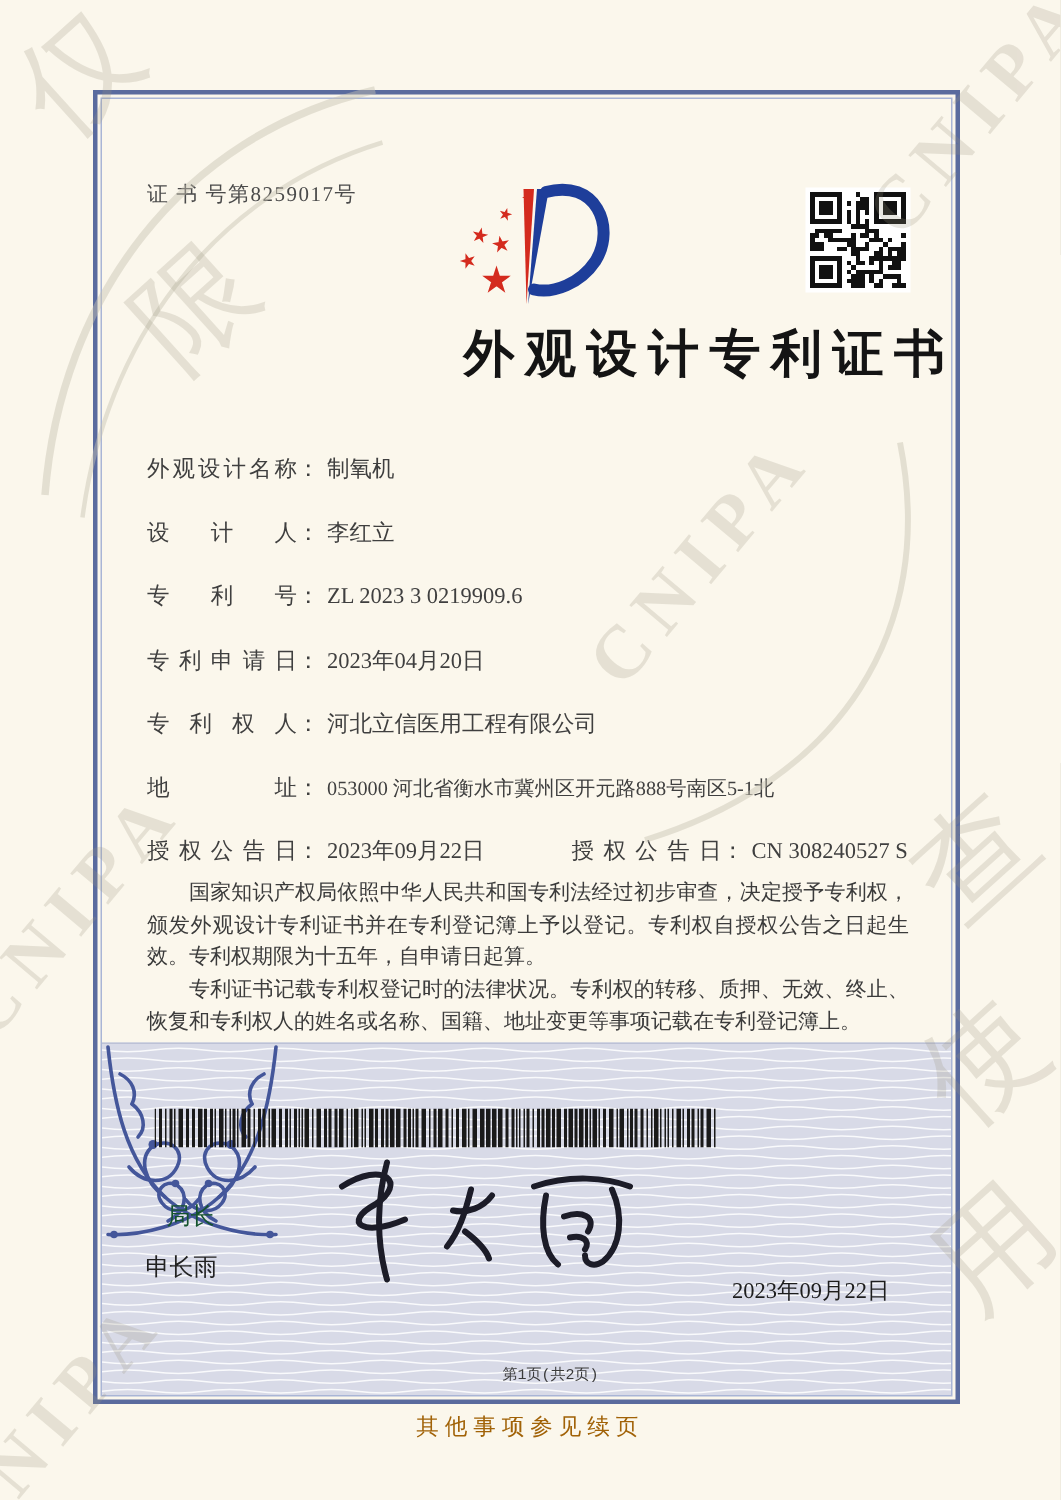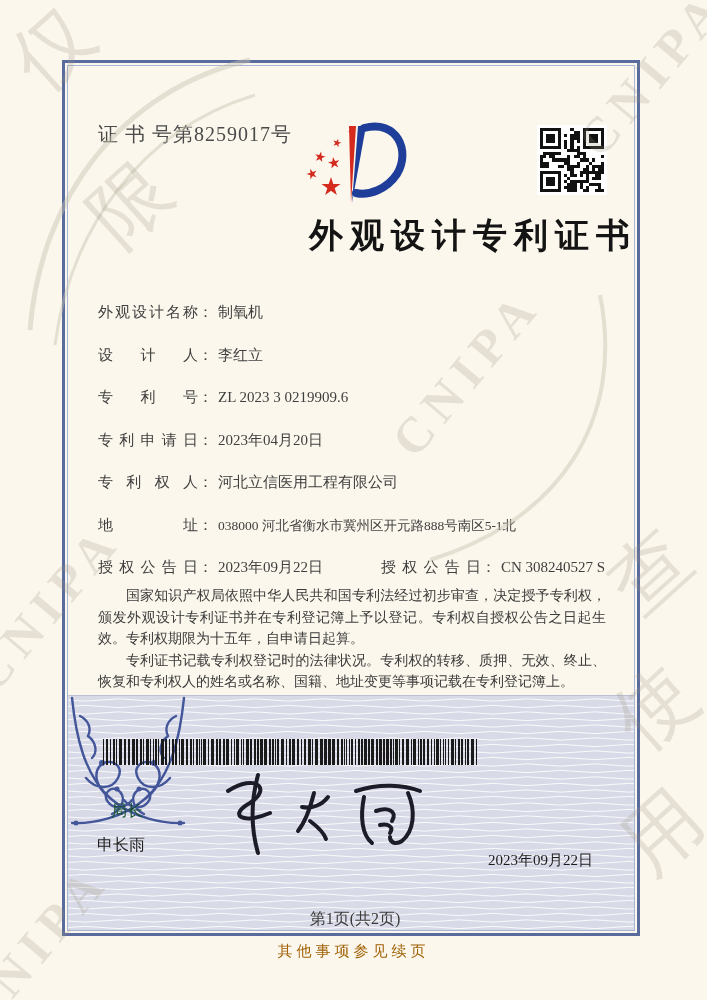--- a/index.html
+++ b/index.html
@@ -3,21 +3,21 @@
 <meta charset="utf-8">
 <style>
   html,body{margin:0;padding:0;background:#e8e4d8;}
   .page{position:relative;width:707px;height:1000px;background:#fbf7ec;overflow:hidden;
         font-family:"Liberation Serif","DejaVu Serif",serif;color:#3a3a3a;}
   
   .frame{position:absolute;left:62px;top:60px;width:578px;height:876px;box-sizing:border-box;
          border:3px solid #5a6b9e;}
   .frame::before{content:'';position:absolute;inset:2px;border:1px solid #a9b5d6;pointer-events:none;}
   
-  .cert-no{position:absolute;left:33px;top:58px;font-size:20px;color:#4a4a4a;letter-spacing:1px;}
+  .cert-no{position:absolute;left:33px;top:58px;font-size:14px;color:#4a4a4a;letter-spacing:1px;}
   .logo{position:absolute;left:232px;top:50px;width:140px;height:107px;}
   .qr{position:absolute;left:472px;top:62px;width:70px;height:70px;background:#ffffff;padding:3px;box-sizing:border-box;}
   .title{position:absolute;left:0;top:150px;width:100%;text-align:right;font-size:34px;font-weight:700;
          letter-spacing:7px;color:#141414;}
   
   .fields{position:absolute;left:33px;top:240px;right:26px;font-size:15px;color:#3f3f3f;}
   .frow{height:19px;margin-bottom:23.5px;white-space:nowrap;position:relative;}
   .flabel{display:inline-block;width:100px;text-align:justify;text-align-last:justify;}
   .fvalue{margin-left:5px;}
   .fvalue-small{font-size:13.5px;}
@@ -33,21 +33,21 @@
   .flourish{position:absolute;bottom:0;width:120px;height:130px;}
   .flourish.right{right:0;}
   .flourish.left{left:0;transform:scaleX(-1);}
   .barcode{position:absolute;left:38px;top:676px;width:378px;height:26px;}
   .sig-title{position:absolute;left:46px;top:738px;font-size:16px;color:#14532d;
              font-family:Liberation Sans, sans-serif;}
   .sig-name{position:absolute;left:32px;top:772px;font-size:16px;color:#222;
             font-family:"Liberation Sans","DejaVu Sans",sans-serif;}
   .signature{position:absolute;left:133px;top:700px;width:240px;height:100px;}
   .issue-date{position:absolute;left:423px;top:788px;font-size:15px;color:#1d1d1d;}
-  .page-info{position:absolute;left:4px;top:846px;width:100%;text-align:center;font-size:16px;color:#3a3a3a;}
+  .page-info{position:absolute;left:16px;top:846px;width:100%;text-align:center;font-size:10px;color:#3a3a3a;font-family:Liberation Mono, monospace;}
   
   .continuation{position:absolute;left:0;top:942px;width:100%;text-align:center;font-size:15px;
                 letter-spacing:4px;color:#a16207;font-family:Liberation Mono, monospace;}
   
   .wm-layer{position:absolute;inset:0;pointer-events:none;z-index:10;}
   .wm{position:absolute;color:#9a947f;opacity:0.22;font-family:"Liberation Serif","DejaVu Serif",serif;}
   .wm-cn{font-size:78px;transform:rotate(-42deg);}
   .wm-lat{font-size:50px;letter-spacing:9px;transform:rotate(-50deg);transform-origin:0 50%;font-weight:700;}
   .wm-arcs{position:absolute;inset:0;opacity:0.45;}
 </style>
@@ -327,21 +327,21 @@
       <div class="frow">
         <span class="flabel">专利号</span><span>：</span><span class="fvalue">ZL 2023 3 0219909.6</span>
       </div>
       <div class="frow">
         <span class="flabel">专利申请日</span><span>：</span><span class="fvalue">2023年04月20日</span>
       </div>
       <div class="frow">
         <span class="flabel">专利权人</span><span>：</span><span class="fvalue">河北立信医用工程有限公司</span>
       </div>
       <div class="frow">
-        <span class="flabel">地址</span><span>：</span><span class="fvalue fvalue-small">038000 河北省衡水市冀州区开元路888号南区5-1北</span>
+        <span class="flabel">地址</span><span>：</span><span class="fvalue fvalue-small">053000 河北省衡水市冀州区开元路888号南区5-1北</span>
       </div>
       <div class="frow">
         <span class="flabel">授权公告日</span><span>：</span><span class="fvalue">2023年09月22日</span>
         <span class="grant-no-group">
           <span class="flabel">授权公告日</span><span>：</span><span class="fvalue">CN 308240527 S</span>
         </span>
       </div>
     </div>
 
     <div class="paras">

